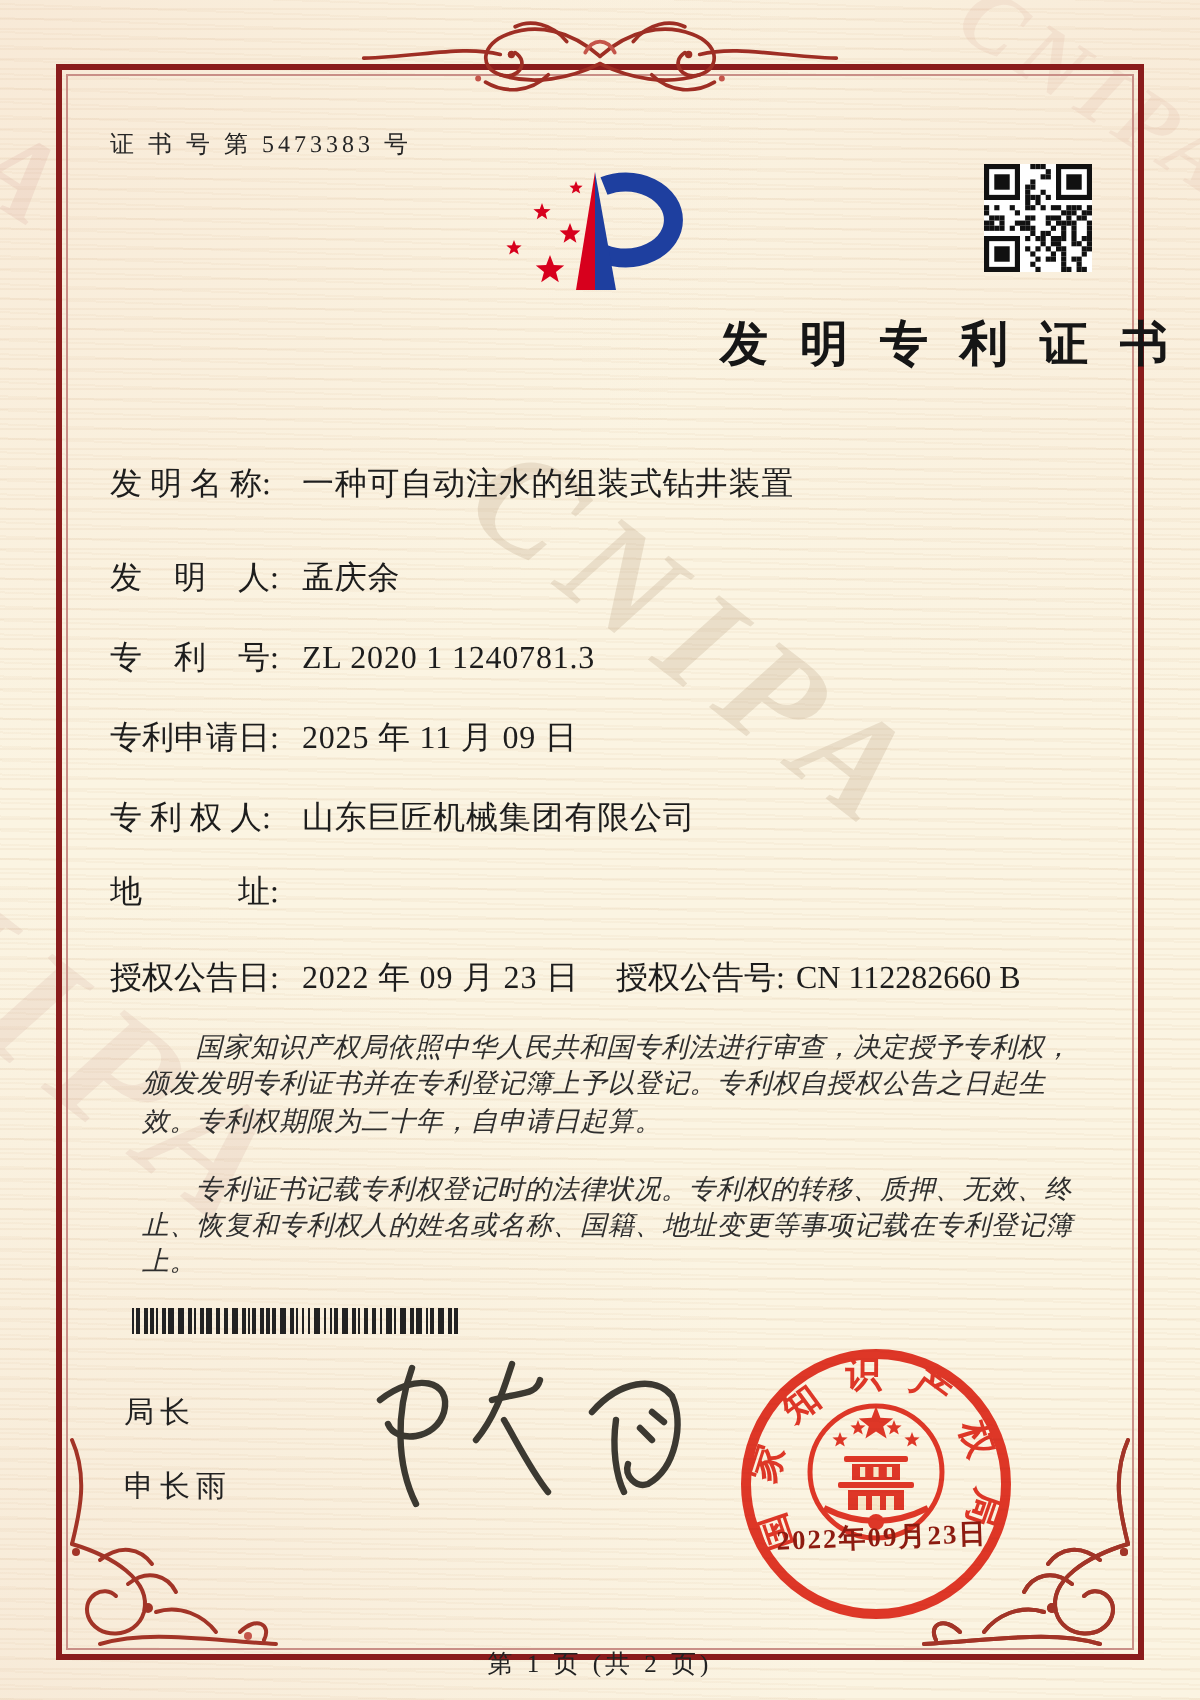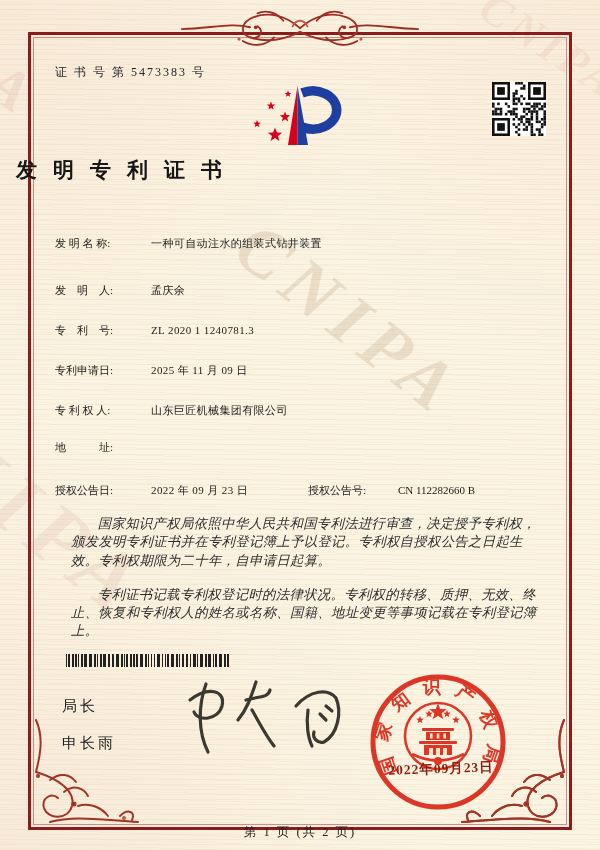--- a/index.html
+++ b/index.html
@@ -11,22 +11,22 @@
       radial-gradient(circle at 100% 0%, rgba(233,186,165,.15), transparent 35%),
       radial-gradient(circle at 0% 100%, rgba(226,180,160,.15), transparent 40%),
       repeating-linear-gradient(0deg, rgba(205,165,120,.10) 0 1px, transparent 1px 5px),
       repeating-linear-gradient(2deg, rgba(205,165,120,.07) 0 1px, transparent 1px 7px);
     font-family:"Liberation Serif","DejaVu Serif",serif;
     color:#1d1d1d;
   }
   .frame{position:absolute;left:28px;top:32px;right:28px;bottom:20px;border:3px solid #8a1c1c;}
   .frame::after{content:'';position:absolute;inset:2px;border:1px solid #c98f87;}
   .cert-no{position:absolute;left:55px;top:64px;font-size:12px;letter-spacing:2px;color:#262626;}
-  .title{position:absolute;left:0;top:156px;width:100%;text-align:left;font-size:21px;font-weight:600;letter-spacing:16px;text-indent:16px;color:#161616;}
-  .row{position:absolute;left:55px;right:46px;display:flex;font-size:11px;line-height:18px;}
+  .title{position:absolute;left:0;top:156px;width:100%;text-align:right;font-size:24px;font-weight:600;letter-spacing:16px;text-indent:16px;color:#161616;}
+  .row{position:absolute;left:55px;right:46px;display:flex;font-size:16px;line-height:18px;}
   .row .lbl{flex:none;width:96px;color:#1d1d1d;}
   .row .val{flex:1;letter-spacing:.4px;}
   .row .val .vline{display:block;}
   .row .pair2{flex:none;display:flex;width:240px;}
   .row .pair2 .lbl2{flex:none;width:90px;}
   .legal{position:absolute;left:55px;right:42px;top:499px;font-size:13.4px;line-height:18.3px;font-style:italic;color:#2e2e2e;}
   .legal p{margin:16px;text-indent:2em;letter-spacing:.3px;}
   .barcode{position:absolute;left:65px;top:654px;width:168px;height:13px;}
   .issuer-title{position:absolute;left:62px;top:697px;font-size:15px;letter-spacing:3px;font-family:"Liberation Sans","DejaVu Sans",sans-serif;color:#222;}
   .issuer-name{position:absolute;left:62px;top:734px;font-size:15px;letter-spacing:3px;font-family:"Liberation Sans","DejaVu Sans",sans-serif;color:#222;}

